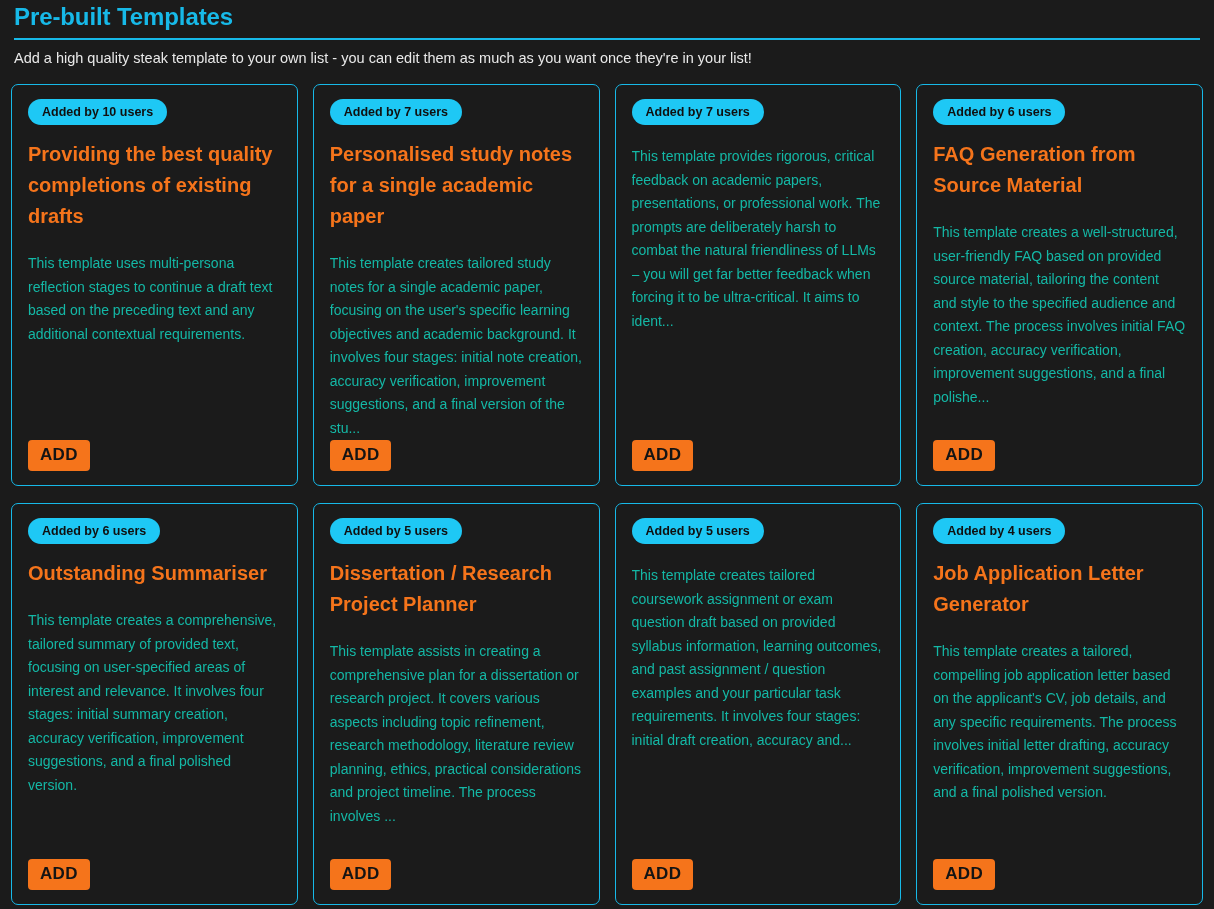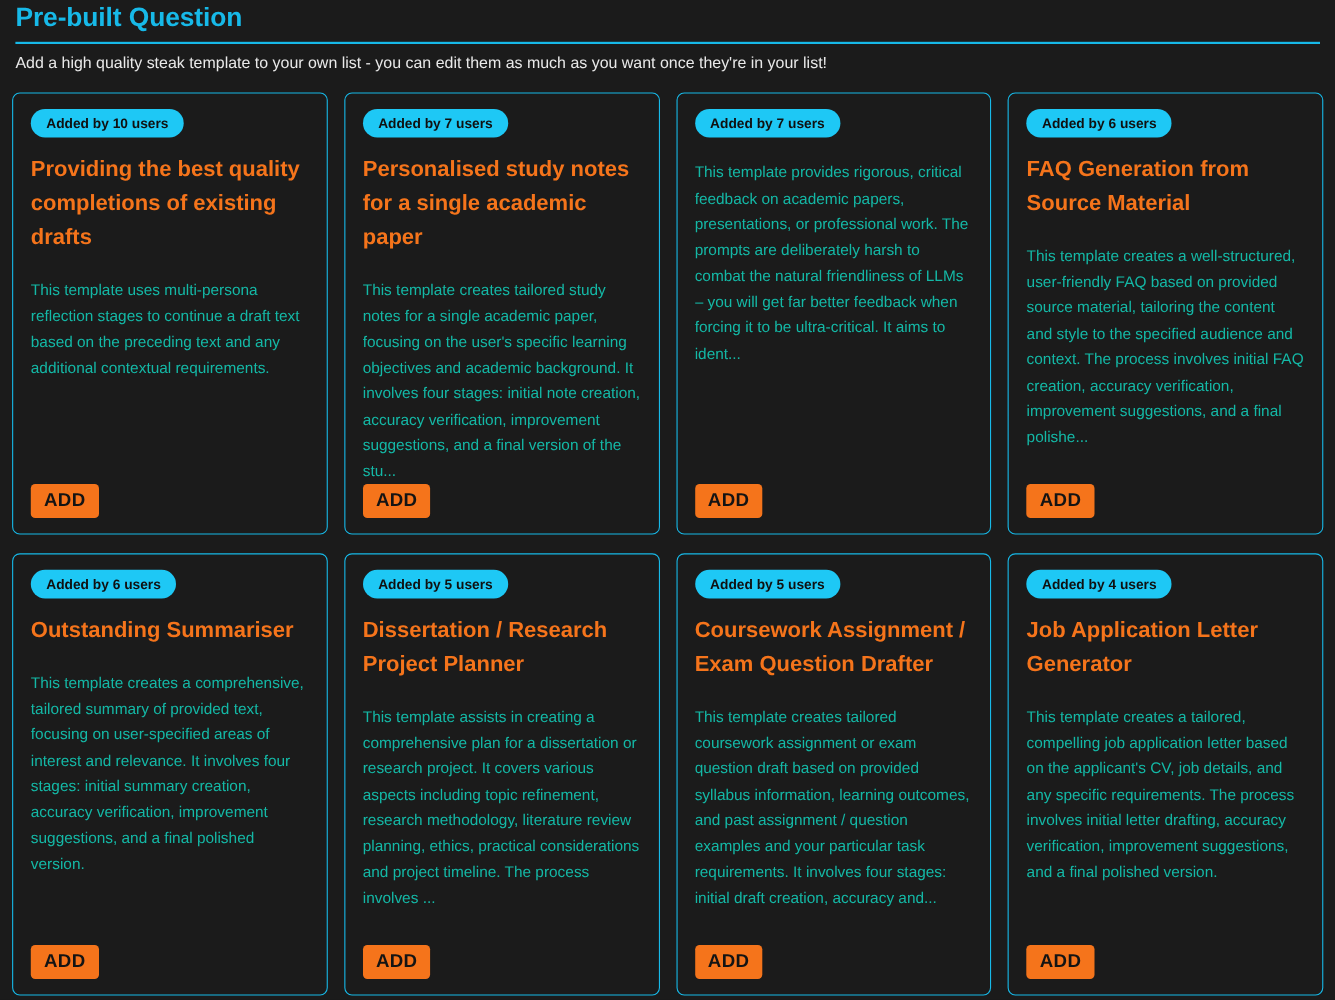--- a/index.html
+++ b/index.html
@@ -130,21 +130,21 @@
     line-height: 14px;
     cursor: pointer;
   }
 </style>
 </head>
 <body>
 
 <div class="page">
 
   <div class="header">
-    <h1 class="page-title">Pre-built Question</h1>
+    <h1 class="page-title">Pre-built Templates</h1>
     <div class="title-rule"></div>
   </div>
 
   <div class="subtitle">Add a high quality steak template to your own list - you can edit them as much as you want once they're in your list!</div>
 
   <div class="grid" id="card-grid">
       <div class="card">
         <div class="badge-row">
           <span class="badge">Added by 10 users</span>
         </div>
@@ -188,21 +188,20 @@
           <span class="badge">Added by 5 users</span>
         </div>
         <div class="card-title">Dissertation / Research Project Planner</div>
         <div class="card-body">This template assists in creating a comprehensive plan for a dissertation or research project. It covers various aspects including topic refinement, research methodology, literature review planning, ethics, practical considerations and project timeline. The process involves ...</div>
         <div class="card-footer"><button class="add-button">ADD</button></div>
       </div>
       <div class="card row2">
         <div class="badge-row">
           <span class="badge">Added by 5 users</span>
         </div>
-        <div class="card-title">Coursework Assignment / Exam Question Drafter</div>
         <div class="card-body">This template creates tailored coursework assignment or exam question draft based on provided syllabus information, learning outcomes, and past assignment / question examples and your particular task requirements. It involves four stages: initial draft creation, accuracy and...</div>
         <div class="card-footer"><button class="add-button">ADD</button></div>
       </div>
       <div class="card row2">
         <div class="badge-row">
           <span class="badge">Added by 4 users</span>
         </div>
         <div class="card-title">Job Application Letter Generator</div>
         <div class="card-body">This template creates a tailored, compelling job application letter based on the applicant's CV, job details, and any specific requirements. The process involves initial letter drafting, accuracy verification, improvement suggestions, and a final polished version.</div>
         <div class="card-footer"><button class="add-button">ADD</button></div>

